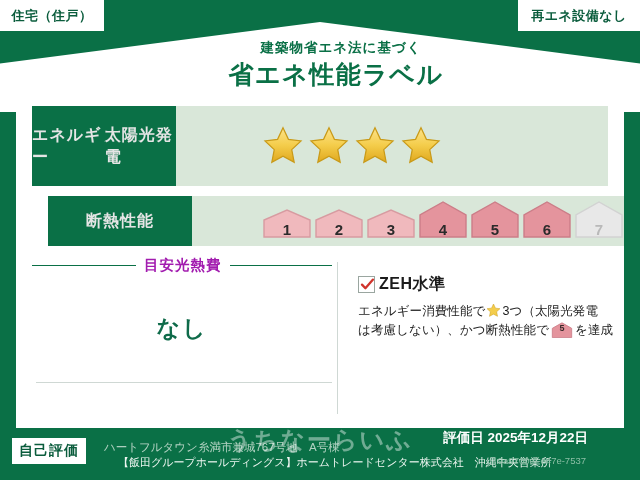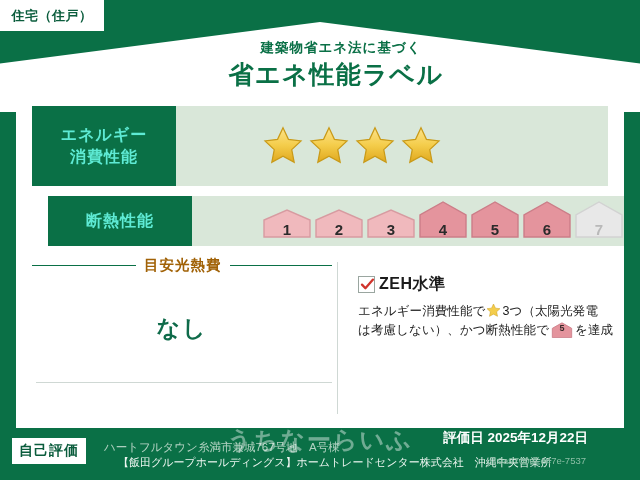--- a/index.html
+++ b/index.html
@@ -72,25 +72,25 @@
   
   .perf-row{
     position:absolute; left:16px;
     display:flex; align-items:stretch;
   }
   #row-energy{ top:10px;  width:576px; height:80px; }
   #row-insul { top:100px; width:576px; height:50px;padding-left:16px; }
 
   .perf-label{
     background:#0a7046;
-    color:#5eead4;
+    color:#e5e5e5;
     font-weight:bold;
     font-size:16px;
     letter-spacing:1px;
-    display:flex; flex-direction:column;
+    display:flex; flex-direction:row;
     align-items:center; justify-content:center;
     line-height:22px;
     flex:0 0 144px;
   }
   .perf-body{
     flex:1;
     background:#d9e7d9;
     display:flex; align-items:center;
   }
 
@@ -118,21 +118,21 @@
   #divider{
     position:absolute; left:321px; top:6px;
     width:1px; height:152px;
     background:#cfd8d4;
   }
 
   
   #cost-block{ position:absolute; left:16px; top:0; width:300px; }
   .rule-title{
     display:flex; align-items:center; gap:8px;
-    color:#a16207; font-weight:bold; font-size:14.5px;
+    color:#a21caf; font-weight:bold; font-size:14.5px;
     letter-spacing:1px; white-space:nowrap;
   }
   .rule-title::before,
   .rule-title::after{
     content:""; flex:1 1 auto; height:1px; background:#0a7046;
   }
   .rule-title::before{ flex:0 0 104px; }
   #cost-value{
     text-align:center;
     color:#0f6b4a;
@@ -209,34 +209,35 @@
     pointer-events:none;
     white-space:nowrap;
   }
 </style>
 </head>
 <body>
 
 <div id="label">
 
   <div id="tag-left" class="corner-tag">住宅（住戸）</div>
+  <div id="tag-right" class="corner-tag">再エネ設備なし</div>
 
   <div class="roof"></div>
 
   <div class="title-wrap">
     <div id="subtitle">建築物省エネ法に基づく</div>
     <div id="maintitle">省エネ性能ラベル</div>
   </div>
 
   <div id="card">
 
     <div class="perf-row" id="row-energy">
       <div class="perf-label">
         <span>エネルギー</span>
-        <span>消費性能</span>
+        <span>太陽光発電</span>
       </div>
       <div class="perf-body">
         <div id="stars">
           <svg class="star" viewBox="0 0 24 24">
             <defs>
                 <linearGradient id="g1" x1="0" y1="0" x2="0" y2="1">
               <stop offset="0" stop-color="#fde38a"></stop>
                   <stop offset="0.5" stop-color="#f4cd4b"></stop>
                   <stop offset="1" stop-color="#e0a81e"></stop>
             </linearGradient>

